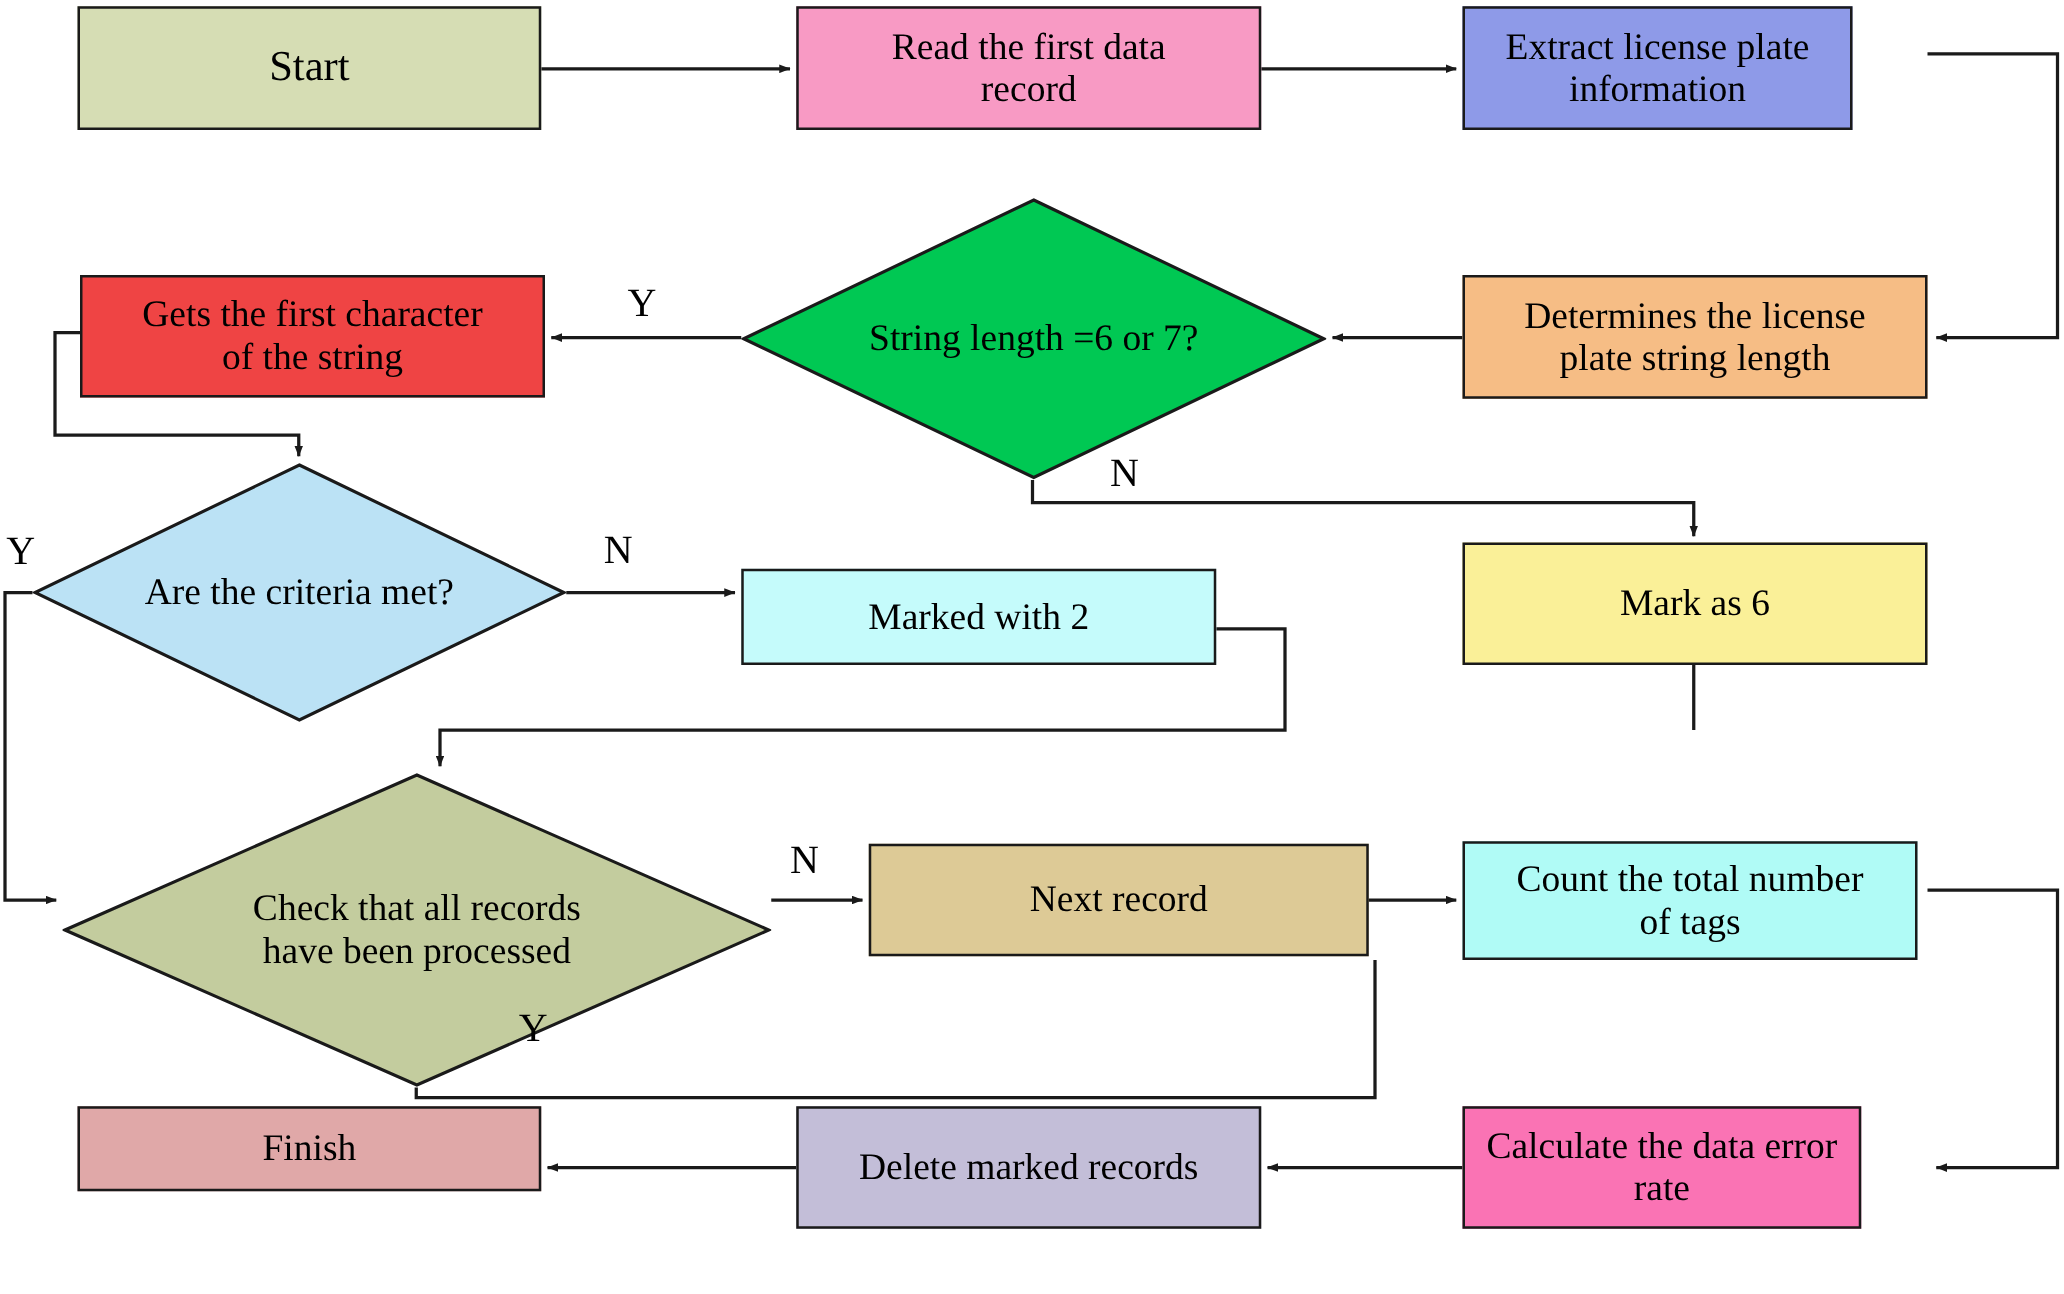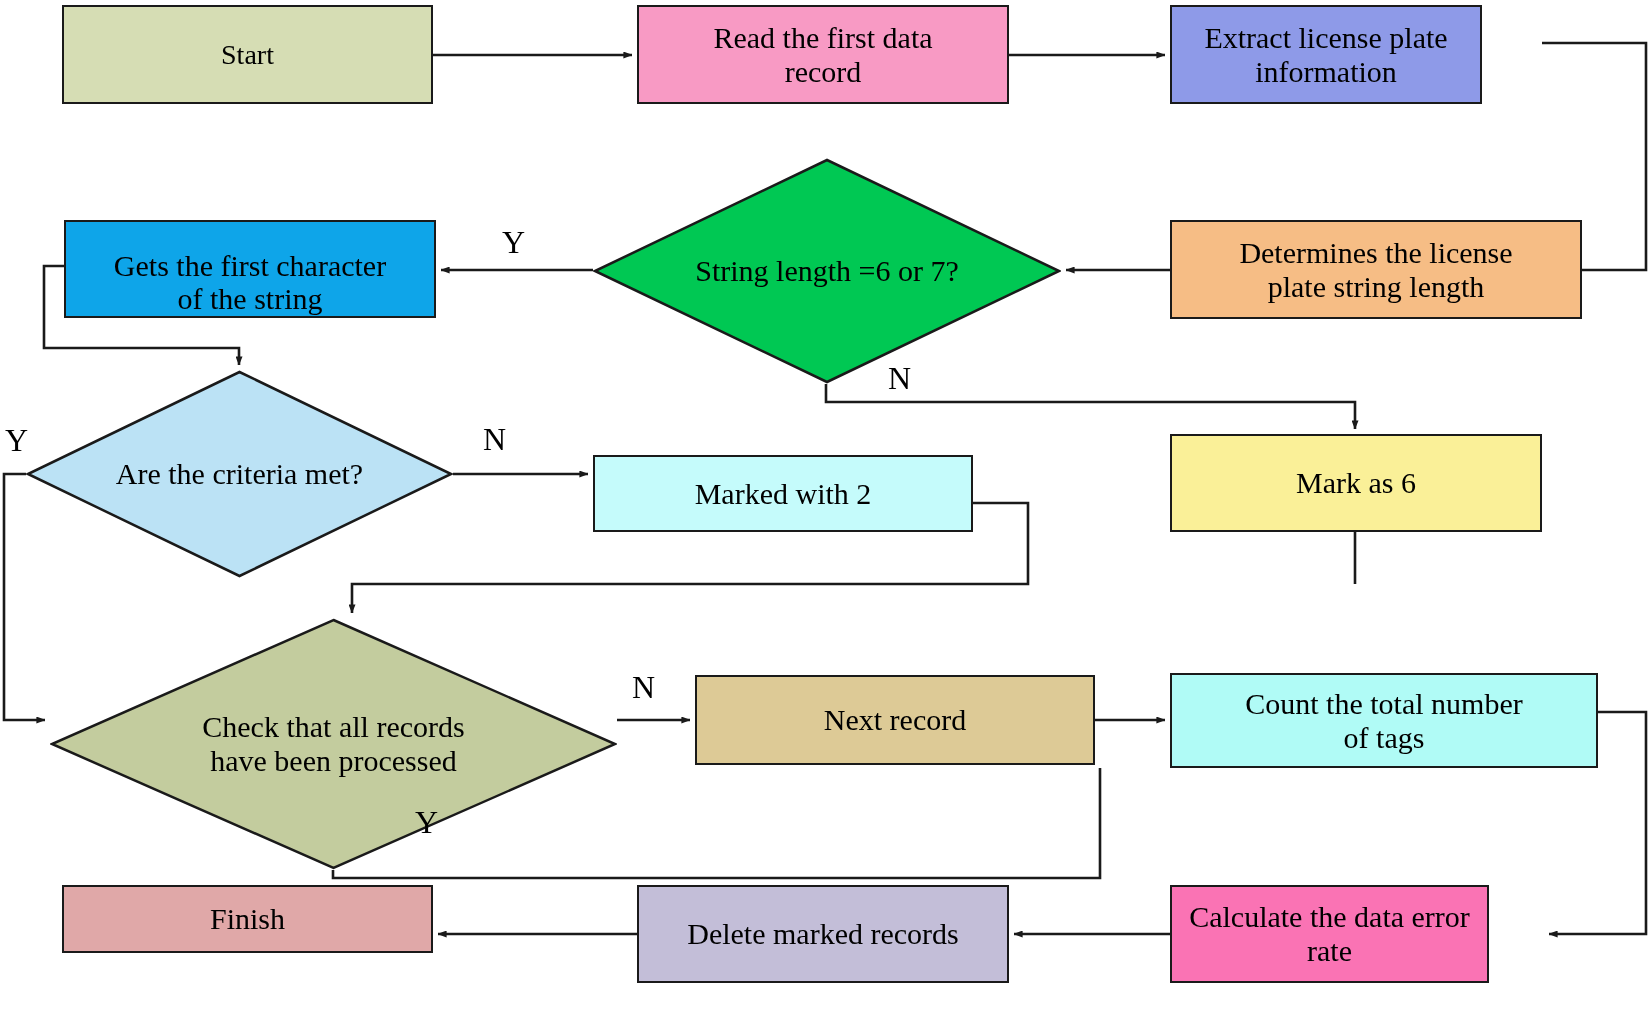--- a/index.html
+++ b/index.html
@@ -97,42 +97,42 @@
       <polyline points="26,474 4,474 4,720 45,720" fill="none" stroke="#1a1a1a" stroke-width="2.6" stroke-linejoin="miter" stroke-linecap="butt" marker-end="url(#arrowhead)"></polyline>
       <polyline points="973,503 1028,503 1028,584 352,584 352,613" fill="none" stroke="#1a1a1a" stroke-width="2.6" stroke-linejoin="miter" stroke-linecap="butt" marker-end="url(#arrowhead)"></polyline>
       <polyline points="1355,532 1355,584" fill="none" stroke="#1a1a1a" stroke-width="2.6" stroke-linejoin="miter" stroke-linecap="butt"></polyline>
       <polyline points="617,720 690,720" fill="none" stroke="#1a1a1a" stroke-width="2.6" stroke-linejoin="miter" stroke-linecap="butt" marker-end="url(#arrowhead)"></polyline>
       <polyline points="1067,720 1165,720" fill="none" stroke="#1a1a1a" stroke-width="2.6" stroke-linejoin="miter" stroke-linecap="butt" marker-end="url(#arrowhead)"></polyline>
       <polyline points="333,870 333,878 1100,878 1100,768" fill="none" stroke="#1a1a1a" stroke-width="2.6" stroke-linejoin="miter" stroke-linecap="butt"></polyline>
       <polyline points="1542,712 1646,712 1646,934 1549,934" fill="none" stroke="#1a1a1a" stroke-width="2.6" stroke-linejoin="miter" stroke-linecap="butt" marker-end="url(#arrowhead)"></polyline>
       <polyline points="1170,934 1014,934" fill="none" stroke="#1a1a1a" stroke-width="2.6" stroke-linejoin="miter" stroke-linecap="butt" marker-end="url(#arrowhead)"></polyline>
       <polyline points="637,934 438,934" fill="none" stroke="#1a1a1a" stroke-width="2.6" stroke-linejoin="miter" stroke-linecap="butt" marker-end="url(#arrowhead)"></polyline>
     </svg>
-<div class="node rect" style="left: 62px; top: 5px; width: 371px; height: 99px; background: rgb(214, 221, 180); font-size: 28px;">
+<div class="node rect" style="left: 62px; top: 5px; width: 371px; height: 99px; background: rgb(214, 221, 180); font-size: 34px;">
       <span class="node-label">Start</span>
     </div>
     <div class="node rect" style="left: 637px; top: 5px; width: 372px; height: 99px; background: rgb(248, 154, 196); font-size: 30px;">
       <span class="node-label">Read the first data
 record</span>
     </div>
     <div class="node rect" style="left: 1170px; top: 5px; width: 312px; height: 99px; background: rgb(142, 154, 232); font-size: 30px;">
       <span class="node-label">Extract license plate
 information</span>
     </div>
-    <div class="node rect" style="left: 1170px; top: 220px; width: 412px; height: 99px; background: rgb(246, 189, 133); font-size: 30px;">
+    <div class="node rect" style="left: 1170px; top: 220px; width: 372px; height: 99px; background: rgb(246, 189, 133); font-size: 30px;">
       <span class="node-label">Determines the license
 plate string length</span>
     </div>
     <div class="diamond-wrap" style="left: 593px; top: 158px; width: 468px; height: 226px; font-size: 30px;">
       <svg width="468" height="226" viewBox="0 0 468 226">
         <polygon points="234,2 466,113 234,224 2,113" fill="#00c853" stroke="#1a1a1a" stroke-width="2.5"></polygon>
       </svg>
       <div class="diamond-label">String length =6 or 7?</div>
     </div>
-    <div class="node rect" style="left: 64px; top: 220px; width: 372px; height: 98px; background: #0ea5e9; font-size: 30px; align-items: flex-end;">
+    <div class="node rect" style="left: 64px; top: 220px; width: 372px; height: 98px; background: #ef4444; font-size: 30px;">
       <span class="node-label">Gets the first character
 of the string</span>
     </div>
     <div class="diamond-wrap" style="left: 26px; top: 370px; width: 427px; height: 208px; font-size: 30px;">
       <svg width="427" height="208" viewBox="0 0 427 208">
         <polygon points="213.5,2 425,104 213.5,206 2,104" fill="#bbe2f5" stroke="#1a1a1a" stroke-width="2.5"></polygon>
       </svg>
       <div class="diamond-label">Are the criteria met?</div>
     </div>
     <div class="node rect" style="left: 593px; top: 455px; width: 380px; height: 77px; background: rgb(197, 251, 251); font-size: 30px;">
@@ -144,21 +144,21 @@
     <div class="diamond-wrap" style="left: 50px; top: 618px; width: 567px; height: 252px; font-size: 30px;">
       <svg width="567" height="252" viewBox="0 0 567 252">
         <polygon points="283.5,2 565,126 283.5,250 2,126" fill="#c3cc9e" stroke="#1a1a1a" stroke-width="2.5"></polygon>
       </svg>
       <div class="diamond-label">Check that all records
 have been processed</div>
     </div>
     <div class="node rect" style="left: 695px; top: 675px; width: 400px; height: 90px; background: rgb(221, 202, 150); font-size: 30px;">
       <span class="node-label">Next record</span>
     </div>
-    <div class="node rect" style="left: 1170px; top: 673px; width: 428px; height: 95px; background: rgb(176, 251, 246); font-size: 30px;">
+    <div class="node rect" style="left: 1170px; top: 673px; width: 364px; height: 95px; background: rgb(176, 251, 246); font-size: 30px;">
       <span class="node-label">Count the total number
 of tags</span>
     </div>
     <div class="node rect" style="left: 1170px; top: 885px; width: 319px; height: 98px; background: rgb(250, 115, 180); font-size: 30px;">
       <span class="node-label">Calculate the data error
 rate</span>
     </div>
     <div class="node rect" style="left: 637px; top: 885px; width: 372px; height: 98px; background: rgb(195, 190, 216); font-size: 30px;">
       <span class="node-label">Delete marked records</span>
     </div>

